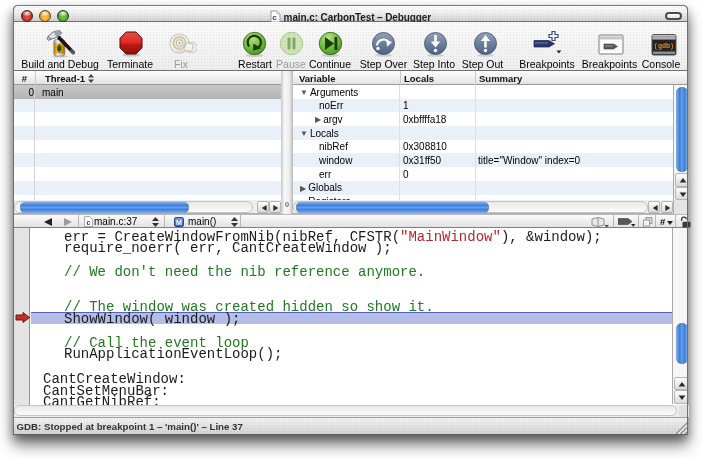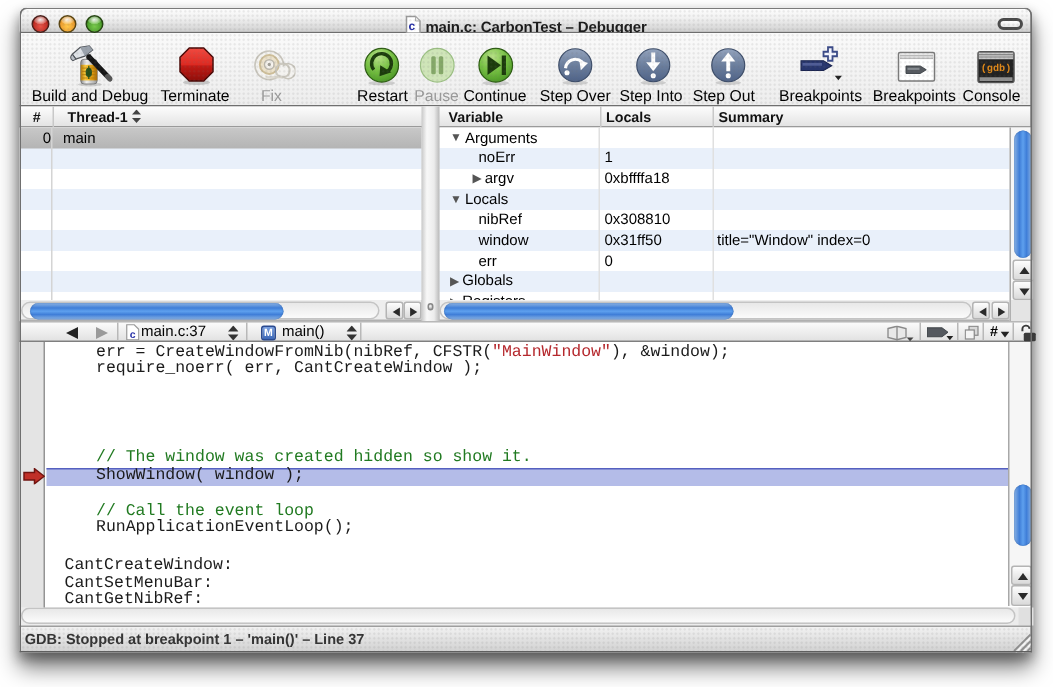--- a/index.html
+++ b/index.html
@@ -32,21 +32,21 @@
  background:linear-gradient(to bottom,#8db4e4,#3f7ed8 30%,#5ea0ee 50%,#3f7ed8 70%,#8db4e4);
  box-shadow:inset 0 0 1px #2a5aa0;}
 .htrack{position:absolute;top:1px;height:12px;border-radius:6px;background:linear-gradient(to bottom,#e8e8e8,#fbfbfb);border:1px solid #c4c4c4;}
 .sbtn{background:linear-gradient(to bottom,#fdfdfd,#dadada);border:1px solid #b4b4b4;border-radius:2px;}
 .sbtn svg{display:block;}
 #navbar{position:absolute;left:0;top:209px;width:675px;height:14px;
  background:linear-gradient(to bottom,#fbfbfb,#e2e2e2);border-left:1px solid #888;border-right:1px solid #888;border-top:1px solid #b8b8b8;border-bottom:1px solid #7f7f7f;}
 .nsep{position:absolute;top:0;width:1px;height:12px;background:#b8b8b8;}
 .ntxt{position:absolute;top:1px;font-size:10px;color:#000;white-space:nowrap;}
 #codearea{position:absolute;left:1px;top:222.5px;width:673px;height:177.5px;background:#fff;overflow:hidden;
- font-family:"Liberation Mono",monospace;font-size:11px;color:#1b1b1b;}
+ font-family:"Liberation Mono",monospace;font-size:14px;color:#1b1b1b;}
 .cl{position:absolute;white-space:pre;}
 .cmt{color:#217a21;}
 .str{color:#b5282d;}
 #gutter{position:absolute;left:1px;top:222.5px;width:16px;height:177.5px;background:#e4e4e4;border-right:1px solid #949494;z-index:5;}
 #statusbar{position:absolute;left:0;top:412px;width:675px;height:18px;
  background:linear-gradient(to bottom,#f2f2f2,#d2d2d2);border:1px solid #8e8e8e;border-top:1px solid #9e9e9e;
  font-size:9.7px;font-weight:bold;color:#333;}
 </style></head>
 <body>
 <div id="win">
@@ -331,20 +331,21 @@
  <svg class="abs" style="left:665.5px;top:1px" width="11" height="12" viewBox="0 0 11 12">
         <rect x="2.5" y="5.8" width="8" height="5.7" rx="1" fill="#3a3a3a"></rect>
         <path d="M1.6 4.9 v-1.2 a2.4 2.4 0 0 1 4.8 -.4" fill="none" stroke="#3a3a3a" stroke-width="1.3"></path>
       </svg>
 </div>
 <div id="gutter"></div>
 <div id="codearea">
  <div class="abs" style="left:17px;top:84px;width:641px;height:12.3px;background:#b4bce8;border-top:1px solid #5560c0;"></div>
  <div class="cl" style="left:50px;top:1px">err = CreateWindowFromNib(nibRef, CFSTR(<span class="str">"MainWindow"</span>), &amp;window);</div>
  <div class="cl" style="left:50px;top:12.8px">require_noerr( err, CantCreateWindow );</div>
+ <div class="cl cmt" style="left:50px;top:36.4px">// We don't need the nib reference anymore.</div>
  <div class="cl cmt" style="left:50px;top:71.6px">// The window was created hidden so show it.</div>
  <div class="cl" style="left:50px;top:83.4px">ShowWindow( window );</div>
  <div class="cl cmt" style="left:50px;top:107px">// Call the event loop</div>
  <div class="cl" style="left:50px;top:118.8px">RunApplicationEventLoop();</div>
  <div class="cl" style="left:29px;top:143.2px">CantCreateWindow:</div>
  <div class="cl" style="left:29px;top:155px">CantSetMenuBar:</div>
  <div class="cl" style="left:29px;top:166.8px">CantGetNibRef:</div>
 </div>
 <svg class="abs" style="left:2px;top:307px;z-index:10" width="15" height="11" viewBox="0 0 15 11">
       <polygon points="1,3 8,3 8,0.5 14.5,5.5 8,10.5 8,8 1,8" fill="#c03028" stroke="#701410" stroke-width="1"></polygon>

